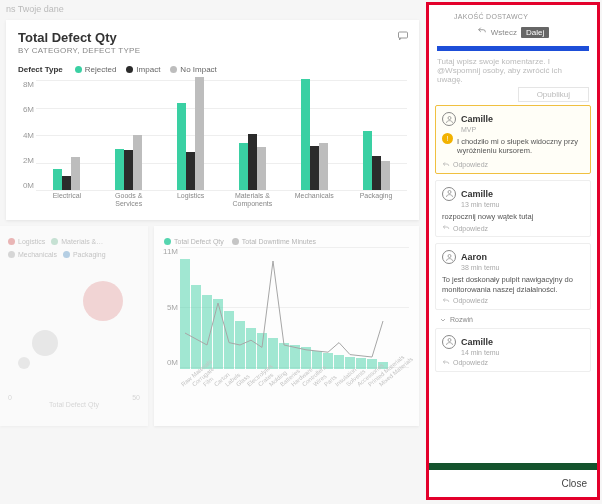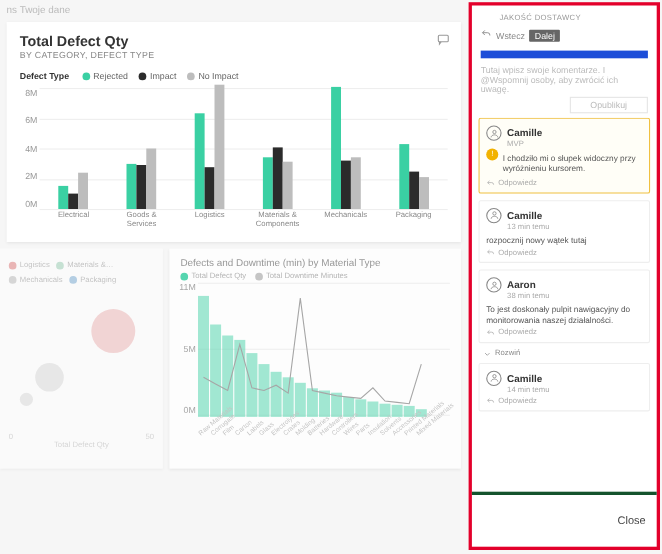--- a/index.html
+++ b/index.html
@@ -38,41 +38,41 @@
   .bars3 { position: absolute; left: 0; right: 0; bottom: 18px; height: 120px; display: flex; align-items: flex-end; gap: 1px; }
   .bars3 .bar { width: 10px; background: rgba(58,208,163,.55); }
   .xlabels3 { position: absolute; left: 0; right: 0; bottom: -2px; display: flex; gap: 1px; font-size: 6px; color: #bbb; }
   .xlabels3 span { transform: rotate(-40deg); transform-origin: top left; white-space: nowrap; width: 10px; }
   .line3 { position: absolute; left: 0; right: 0; bottom: 18px; height: 120px; }
   
   .highlight { position: absolute; right: 2px; top: 2px; width: 174px; height: 498px; border: 3px solid #e3002b; background: #fff; display: flex; flex-direction: column; }
   .panel-head { padding: 6px 8px 4px; }
   .ph-row1 { display: flex; align-items: center; gap: 5px; font-size: 10px; color: #555; }
   .ph-sub { font-size: 7px; color: #999; letter-spacing: .3px; margin: 2px 0 0 17px; text-transform: uppercase; }
-  .ph-tools { display: flex; justify-content: flex-start; align-items: center; gap: 4px; margin-top: 6px; font-size: 8px; color: #888; }
+  .ph-tools { display: flex; justify-content: center; align-items: center; gap: 4px; margin-top: 6px; font-size: 8px; color: #888; }
   .pill { background: #666; color: #fff; padding: 1px 5px; border-radius: 1px; font-size: 8px; }
-  .compose { margin: 4px 8px 6px; border-top: 7px solid #1d4ed8; padding-top: 6px; }
+  .compose { margin: 4px 8px 6px; border-top: 5px solid #1d4ed8; padding-top: 6px; }
   .compose .ta { font-size: 8px; color: #bbb; min-height: 26px; }
   .compose .post { text-align: right; margin-top: 4px; }
   .compose .post span { font-size: 8px; color: #bbb; border: 1px solid #e5e5e5; padding: 2px 18px; }
   .clist { flex: 1; overflow: hidden; padding: 0 6px; }
   .citem { border: 1px solid #eee; border-radius: 2px; padding: 6px 6px 4px; margin-bottom: 6px; position: relative; }
   .citem.sel { border-color: #f0c040; background: #fffef7; }
   .crow { display: flex; align-items: center; gap: 5px; }
   .avatar { width: 14px; height: 14px; border: 1.2px solid #888; border-radius: 50%; display: inline-flex; align-items: center; justify-content: center; }
   .avatar svg { width: 9px; height: 9px; }
   .uname { font-size: 9px; font-weight: 600; color: #333; }
   .time { font-size: 7px; color: #aaa; margin-left: 19px; }
   .body { font-size: 7.5px; color: #555; margin: 4px 0 2px 0; line-height: 1.25; }
   .body .mention { color: #0b6dd0; font-weight: 600; }
   .badge { width: 11px; height: 11px; background: #f2b200; border-radius: 50%; display: inline-flex; align-items: center; justify-content: center; color: #fff; font-size: 7px; margin-right: 4px; flex-shrink: 0; }
   .withbadge { display: flex; align-items: flex-start; }
   .reply { font-size: 7px; color: #aaa; margin-top: 3px; display: flex; align-items: center; gap: 3px; }
   .expand { font-size: 7px; color: #888; margin: 2px 0 4px 4px; display: flex; align-items: center; gap: 3px; }
-  .footer { border-top: 3px solid #14532d; text-align: right; padding: 18px 10px; font-size: 10px; color: #444; }
+  .footer { border-top: 7px solid #14532d; text-align: right; padding: 8px 10px; font-size: 10px; color: #444; }
   .bigq { font-size: 11px; color: #c8c8c8; margin: 2px 0 0 0; }
   .icon-svg { width: 12px; height: 12px; }
 </style>
 </head>
 <body>
 
 <div class="main-area">
   <div class="top-strip">ns Twoje dane</div>
 
   <div class="card card1">
@@ -183,21 +183,20 @@
           <div class="bub" style="left: 12%; top: 78%; height: 12px; width: 12px; margin-top: -6px; margin-left: -6px; background: rgb(189, 189, 189);"></div>
         </div>
       <div style="font-size:7px;color:#bbb;display:flex;justify-content:space-between;margin-top:2px">
         <span>0</span>
           <span>50</span>
       </div>
       <div style="font-size:7px;color:#bbb;text-align:center">Total Defect Qty</div>
     </div>
 
     <div class="card card3">
-      <div class="t3">Defects and Downtime (min) by Material Type</div>
       <div class="legend3">
         <span class="lg">
             <span class="dot" style="background:#3AD0A3"></span>
             <span>Total Defect Qty</span>
           </span>
         <span class="lg">
             <span class="dot" style="background:#bdbdbd"></span>
             <span>Total Downtime Minutes</span>
           </span>
       </div>

